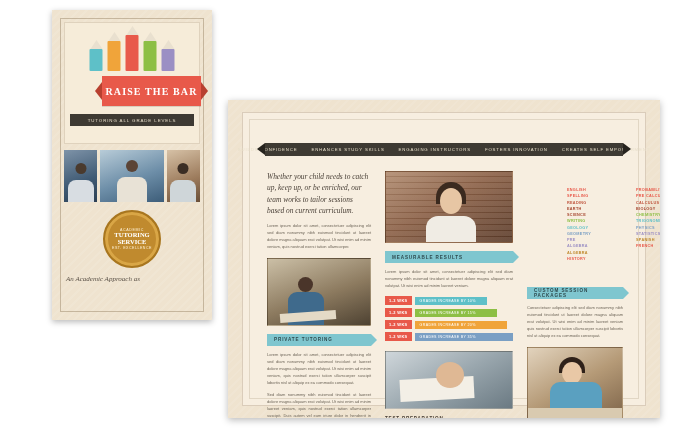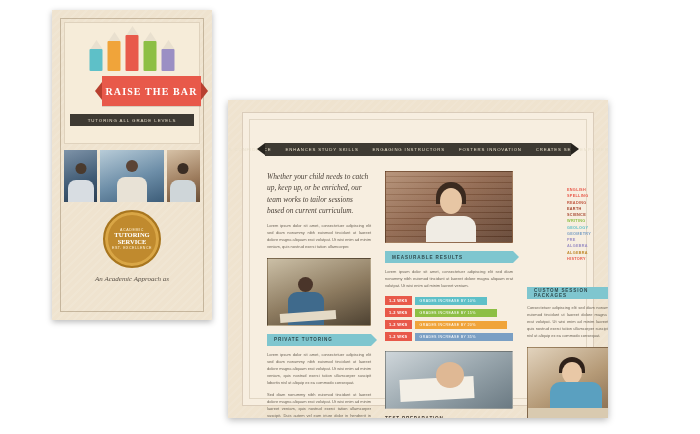--- a/index.html
+++ b/index.html
@@ -96,28 +96,28 @@
     background:#c08a2e;border:2px solid #a8761f;
     box-shadow:inset 0 0 0 3px #d9a646;
     display:flex;flex-direction:column;align-items:center;justify-content:center;
     text-align:center;
   }
   .seal .s1{font-size:3.6px;color:#fff3d8;letter-spacing:.6px;}
   .seal .s2{font-size:6.5px;color:#fff;font-weight:bold;line-height:1.05;font-family:"Liberation Serif",serif;}
   .seal .s3{font-size:3.6px;color:#fff3d8;letter-spacing:.5px;}
 
   .cover-tag{
-    position:absolute;left:14px;right:14px;top:264px;text-align:center;
+    position:absolute;left:14px;right:14px;top:264px;text-align:left;
     font-family:"Liberation Serif", serif;font-style:italic;
     color:#5b5248;font-size:7px;line-height:1.5;
   }
 
   
   .spread{
-    position:absolute;left:228px;top:100px;width:380px;height:318px;
+    position:absolute;left:228px;top:100px;width:432px;height:318px;
     background:#efe3cf;
     box-shadow:0 2px 7px rgba(0,0,0,.28);
     overflow:hidden;
   }
   .spread .edge{
     position:absolute;inset:0;
     background:repeating-linear-gradient(135deg, rgba(255,255,255,.16) 0 2px, rgba(0,0,0,0) 2px 6px);
     opacity:.55;
   }
   .page{

